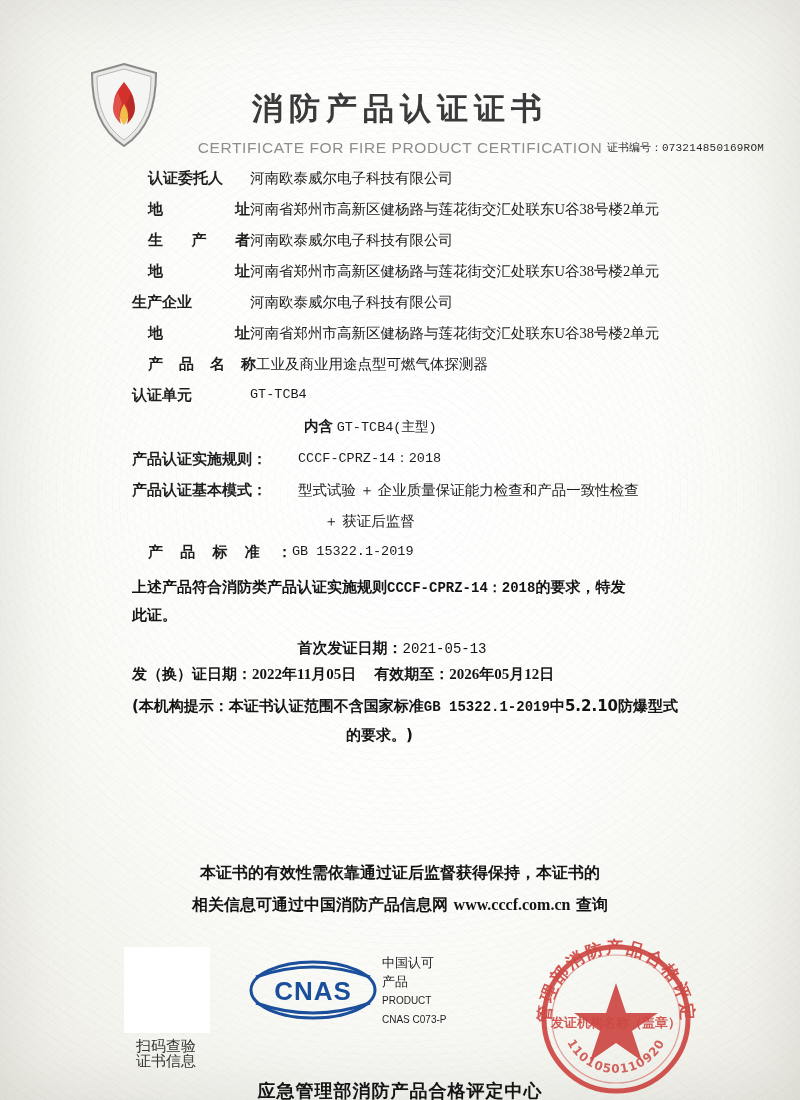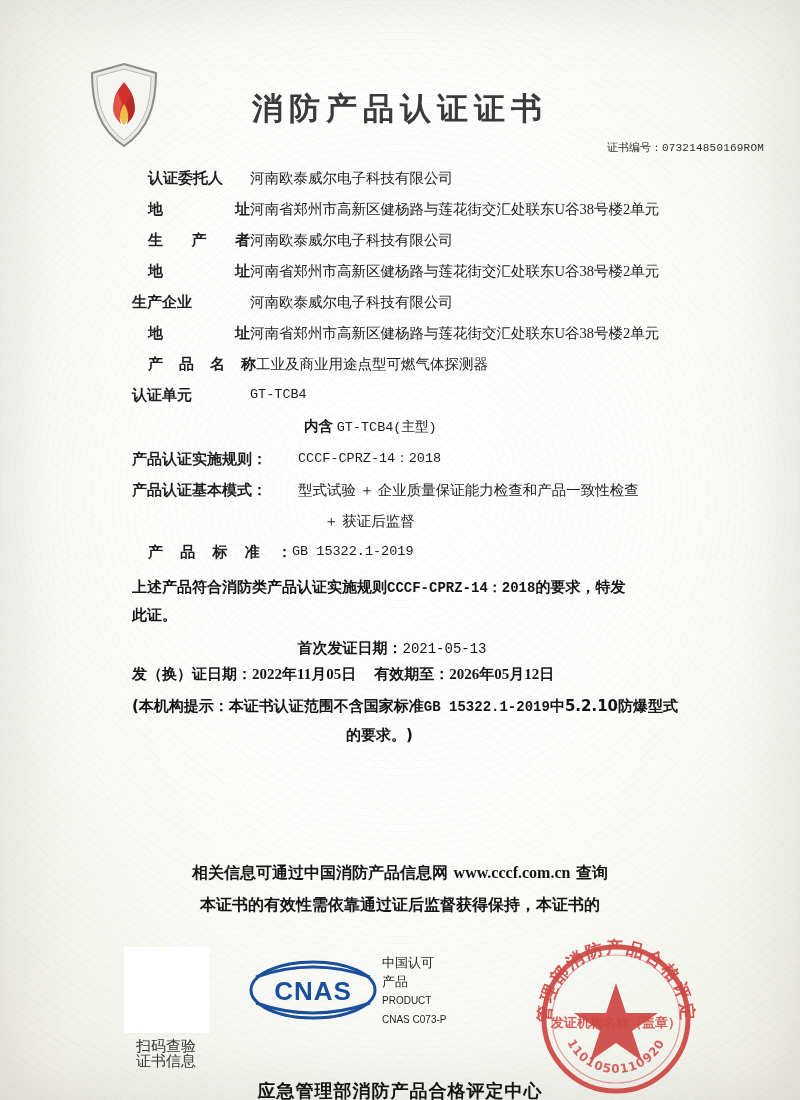--- a/index.html
+++ b/index.html
@@ -307,20 +307,21 @@
           <path d="M36 2 L68 11 C68 44 60 68 36 84 C12 68 4 44 4 11 Z" fill="#e9e9e6" stroke="#8a8a8a" stroke-width="2"></path>
           <path d="M36 7 L63 14.5 C63 43 56 64 36 78 C16 64 9 43 9 14.5 Z" fill="#f5f5f3" stroke="#b5b5b2" stroke-width="1"></path>
           <path d="M36 20 C30 28 26 33 26 41 C26 49 31 55 36 60 C41 55 46 49 46 41 C46 33 42 28 36 20 Z" fill="#d2312c"></path>
           <path d="M30 30 C27 36 25 40 25 46 C25 53 29 58 33 62 C31 55 31 48 34 42 C33 38 31 34 30 30 Z" fill="#e0534a"></path>
           <path d="M43 31 C45 36 47 40 47 46 C47 53 43 58 39 62 C41 55 41 48 38 42 C40 38 42 35 43 31 Z" fill="#b82a25"></path>
           <path d="M36 42 C33 47 32 50 32 54 C32 58 34 61 36 63 C38 61 40 58 40 54 C40 50 39 47 36 42 Z" fill="#f0c04a"></path>
         </svg>
       </div>
       <div class="title-block">
         <div class="title-cn">消防产品认证证书</div>
+        <div class="title-en">CERTIFICATE FOR FIRE PRODUCT CERTIFICATION</div>
       </div>
     </div>
 
     <div class="cert-no">
       <span>证书编号：</span><span class="num">073214850169ROM</span>
     </div>
 
     <div class="fields">
 
       <div class="row">
@@ -436,24 +437,24 @@
 
       <div class="note">
         <div>
           <span>(本机构提示：本证书认证范围不含国家标准</span><span class="mono-in">GB 15322.1-2019</span><span>中5.2.10防爆型式</span>
         </div>
         <div class="note-2">的要求。)</div>
       </div>
     </div>
 
     <div class="validity">
+      <div>本证书的有效性需依靠通过证后监督获得保持，本证书的</div>
       <div>
         <span>相关信息可通过中国消防产品信息网 </span><span class="url">www.cccf.com.cn</span><span> 查询</span>
       </div>
-      <div>本证书的有效性需依靠通过证后监督获得保持，本证书的</div>
     </div>
 
     <div class="logos">
 
       <div class="qr">
         <div class="qr-img"></div>
         <div class="qr-cap">
           <div>扫码查验</div>
           <div>证书信息</div>
         </div>

